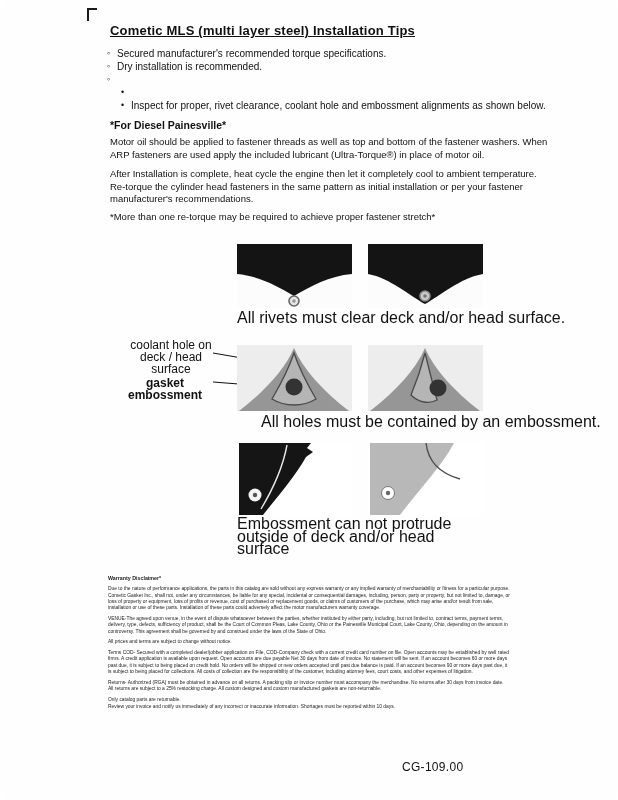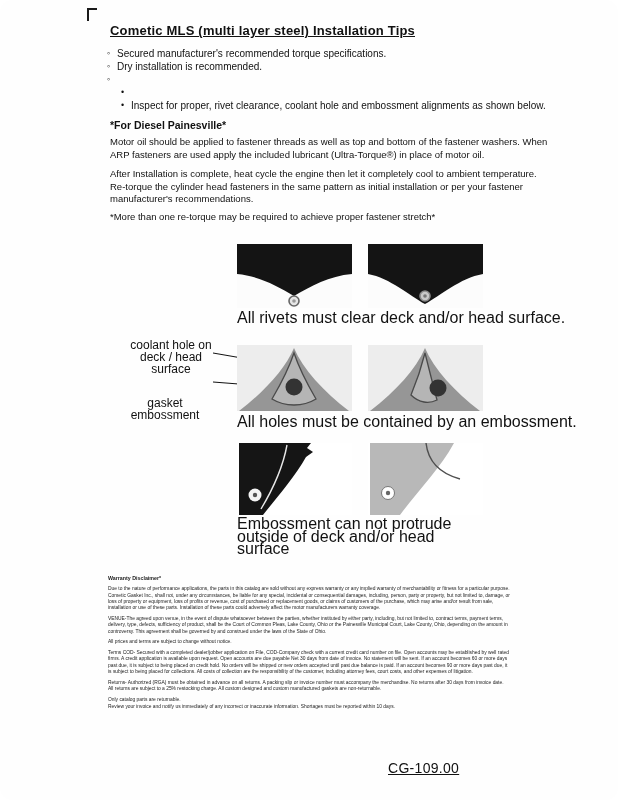--- a/index.html
+++ b/index.html
@@ -24,21 +24,21 @@
   .panel { position:absolute; width:115px; line-height:0; }
   .panel svg { display:block; }
   .caption { position:absolute; left:237px; font-size:16px; line-height:12.5px; color:#111; }
   .pointer-label { position:absolute; font-size:12px; line-height:12px; text-align:center; }
   .pointers { position:absolute; left:212px; top:345px; }
   .legal { position:absolute; left:108px; top:575px; width:402px; font-size:4.9px;
     line-height:6.3px; color:#222; }
   .legal .legal-heading { font-size:5.3px; font-weight:bold; margin-bottom:5px; }
   .legal p { margin-bottom:4.5px; }
   .legal p.tight { margin-bottom:0.5px; }
-  .footer { position:absolute; left:388px; top:760px; font-size:14px; letter-spacing:0.3px;text-decoration:underline; }
+  .footer { position:absolute; left:402px; top:760px; font-size:12px; letter-spacing:0.3px; }
 </style>
 </head>
 <body>
 
 <div class="page">
 
   <div class="crop-mark"></div>
 
   <div class="title">Cometic MLS (multi layer steel) Installation Tips</div>
 
@@ -89,21 +89,21 @@
   </div>
   <div class="caption" style="top:312px;">All rivets must clear deck and/or head surface.</div>
 
   <div class="col-head" style="left:237px; top:330px;">RIGHT</div>
   <div class="col-head" style="left:368px; top:330px;">WRONG</div>
 
   <div class="pointer-label" style="left:130px; top:339px; width:82px;">
     <div>coolant hole on</div>
     <div>deck / head surface</div>
   </div>
-  <div class="pointer-label" style="left:118px; top:397px; width:94px;">gasket embossment</div>
+  <div class="pointer-label" style="left:118px; top:377px; width:94px;font-weight:bold;">gasket embossment</div>
 
   <svg class="pointers" width="80" height="48">
     <line x1="1" y1="8" x2="70" y2="20" stroke="#111" stroke-width="1"></line>
     <line x1="1" y1="37" x2="78" y2="43" stroke="#111" stroke-width="1"></line>
   </svg>
 
   <div class="panel" style="left:237px; top:345px;">
     <svg width="115" height="66" viewBox="0 0 115 66">
       <rect width="115" height="66" fill="#ededed"></rect>
       <path d="M57,3 C48,24 28,46 2,66 L112,66 C86,46 66,24 57,3 Z" fill="#969696"></path>
@@ -112,21 +112,21 @@
     </svg>
   </div>
   <div class="panel" style="left:368px; top:345px;">
     <svg width="115" height="66" viewBox="0 0 115 66">
       <rect width="115" height="66" fill="#ededed"></rect>
       <path d="M57,3 C48,24 28,46 2,66 L112,66 C86,46 66,24 57,3 Z" fill="#969696"></path>
       <path d="M57,8 C53,24 48,38 43,50 C51,58 61,59 69,55 C65,40 61,24 57,8 Z" fill="#b5b5b5" stroke="#4a4a4a" stroke-width="1.3"></path>
       <circle cx="70" cy="43" r="8.5" fill="#333"></circle>
     </svg>
   </div>
-  <div class="caption" style="top:416px;">All holes must be contained by an embossment.</div>
+  <div class="caption" style="top:416px;margin-left:24px;">All holes must be contained by an embossment.</div>
 
   <div class="col-head" style="left:237px; top:429px;">RIGHT</div>
   <div class="col-head" style="left:368px; top:429px;">WRONG</div>
 
   <div class="panel" style="left:237px; top:443px;">
     <svg width="115" height="72" viewBox="0 0 115 72">
       <rect width="115" height="72" fill="#ffffff"></rect>
       <path d="M2,0 L74,0 L70,5 L76,9 L69,14 C58,34 40,54 26,72 L2,72 Z" fill="#151515"></path>
       <path d="M50,2 C46,24 36,46 24,66" fill="none" stroke="#e8e8e8" stroke-width="1.4"></path>
       <circle cx="18" cy="52" r="6.5" fill="#f5f5f5"></circle>

